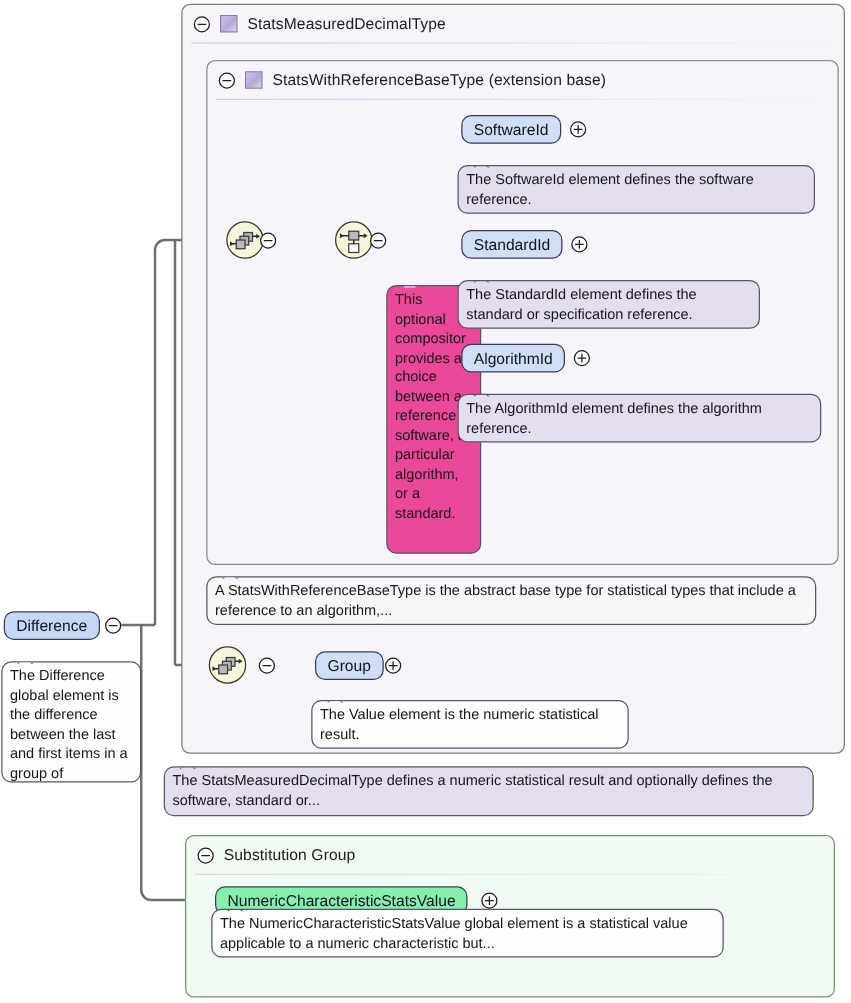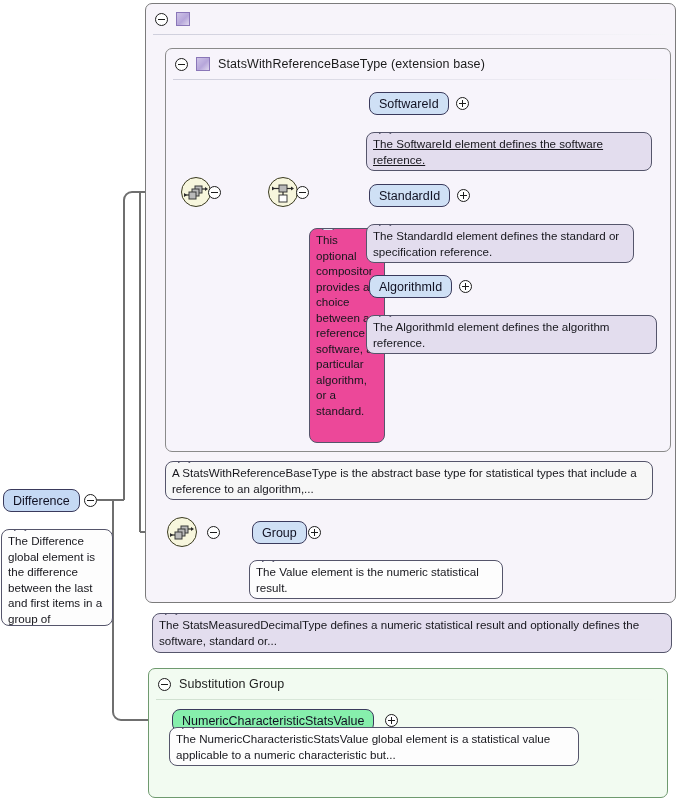--- a/index.html
+++ b/index.html
@@ -227,20 +227,21 @@
       <path d="M340,280 V288 a8,8 0 0 0 8,8 H369"></path>
 
       <path d="M208,532 H250"></path>
     </g>
   </svg>
 
   <div class="box type-outer" style="left:145px; top:3px; width:531px; height:600px;">
     <div class="box-header">
       <span class="circ"></span>
       <span class="type-sq"></span>
+      <span class="hdr-label">StatsMeasuredDecimalType</span>
     </div>
     <div class="hdr-rule"></div>
   </div>
 
   <div class="box type-inner" style="left:165px; top:48px; width:506px; height:404px;">
     <div class="box-header">
       <span class="circ"></span>
       <span class="type-sq"></span>
       <span class="hdr-label">StatsWithReferenceBaseType (extension base)</span>
     </div>
@@ -287,30 +288,30 @@
 
   <div class="note lilac" style="left:263px; top:228px; width:76px; height:215px;">
     <span class="tab"></span>
     <span>This optional compositor provides a choice between a reference to software, a particular algorithm, or a standard.</span>
   </div>
 
   <div class="elem" style="left:369px; top:92px;justify-content:flex-end;">
     <span>SoftwareId</span>
   </div>
   <span class="circ plus circ-abs" style="left:456px; top:97px;"></span>
-  <div class="note" style="left:366px; top:132px; width:286px; height:39px;text-decoration:underline;">
+  <div class="note" style="left:366px; top:132px; width:286px; height:39px;">
     <span class="tab deflt"></span>
     <span>The SoftwareId element defines the software reference.</span>
   </div>
 
   <div class="elem" style="left:369px; top:184px;">
     <span>StandardId</span>
   </div>
   <span class="circ plus circ-abs" style="left:457px; top:189px;"></span>
-  <div class="note" style="left:366px; top:224px; width:268px; height:39px;">
+  <div class="note" style="left:366px; top:224px; width:242px; height:39px;">
     <span class="tab deflt"></span>
     <span>The StandardId element defines the standard or specification reference.</span>
   </div>
 
   <div class="elem" style="left:369px; top:275px;">
     <span>AlgorithmId</span>
   </div>
   <span class="circ plus circ-abs" style="left:459px; top:280px;"></span>
   <div class="note plainbg" style="left:165px; top:461px; width:488px; height:39px;">
     <span class="tab"></span>
@@ -343,21 +344,21 @@
 
   <div class="elem" style="left:252px; top:521px;">
     <span>Group</span>
   </div>
   <span class="circ plus circ-abs" style="left:308px; top:526px;"></span>
   <div class="note whitebg" style="left:249px; top:560px; width:254px; height:39px;">
     <span class="tab"></span>
     <span>The Value element is the numeric statistical result.</span>
   </div>
 
-  <div class="note" style="left:152px; top:613px; width:520px; height:40px;">
+  <div class="note" style="left:131px; top:613px; width:520px; height:40px;">
     <span class="tab deflt"></span>
     <span>The StatsMeasuredDecimalType defines a numeric statistical result and optionally defines the software, standard or...</span>
   </div>
 
   <div class="elem global" style="left:3px; top:489px;">
     <span>Difference</span>
   </div>
   <span class="circ circ-abs" style="left:84px; top:494px;"></span>
   <div class="note whitebg" style="left:1px; top:529px; width:112px; height:97px;">
     <span class="tab"></span>

